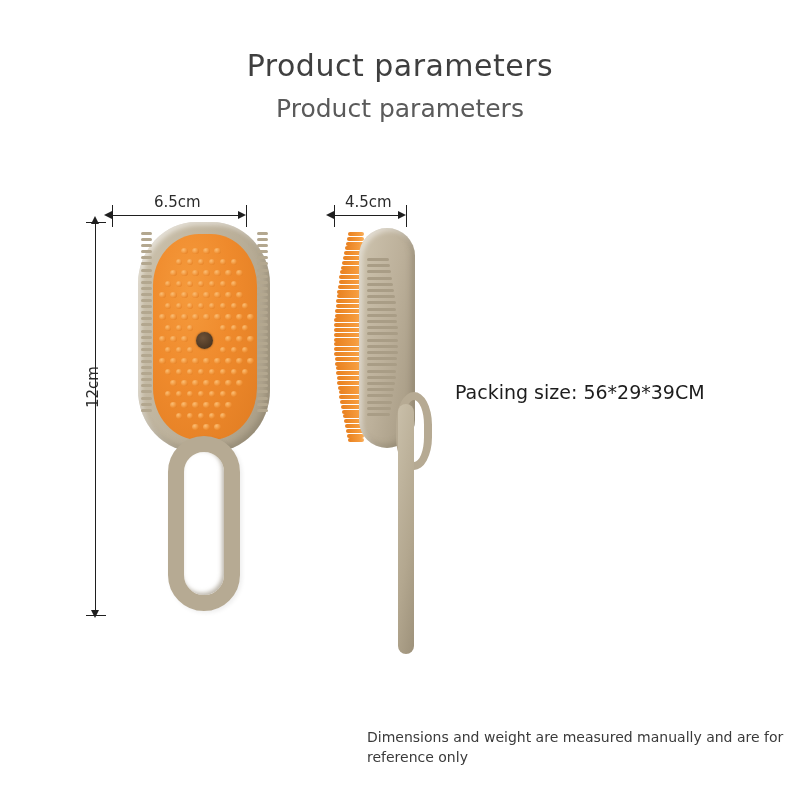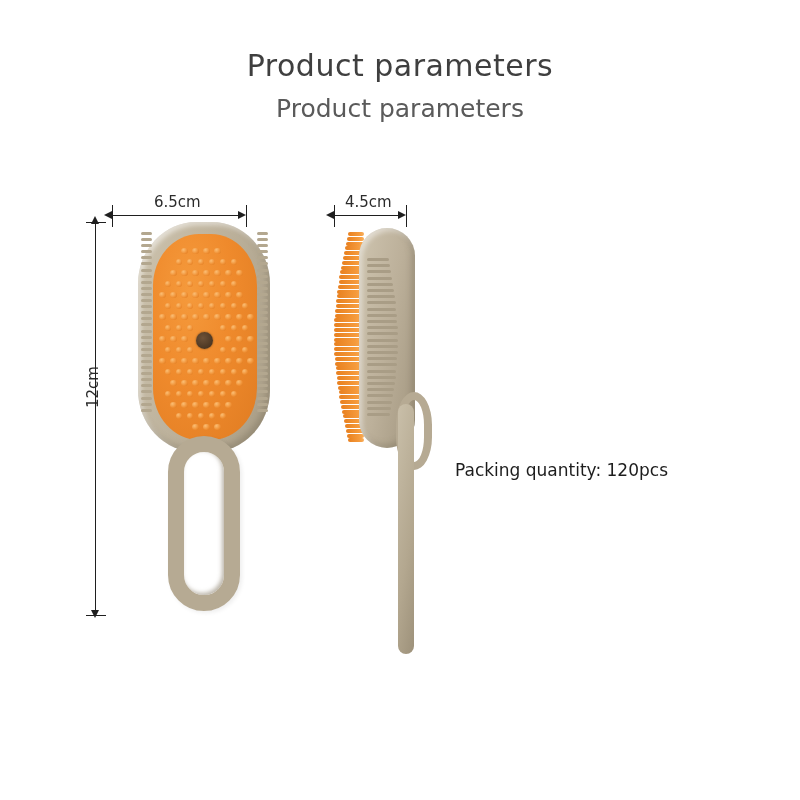--- a/index.html
+++ b/index.html
@@ -542,16 +542,17 @@
         <i style="top: 130.2px; width: 27.1126px;"></i>
         <i style="top: 136.4px; width: 26.1825px;"></i>
         <i style="top: 142.6px; width: 25.1914px;"></i>
         <i style="top: 148.8px; width: 24.1538px;"></i>
         <i style="top: 155px; width: 23.0848px;"></i>
       </div>
     <div class="side-loop"></div>
     <div class="side-handle"></div>
   </div>
 
-  <div class="spec spec-3">Packing quantity: 120pcs</div>
-
+  <div class="spec spec-2">Packing size: 56*29*39CM</div>
+
+  <div class="footnote">Dimensions and weight are measured manually and are for reference only</div>
 
 </div>
 
 </body></html>

